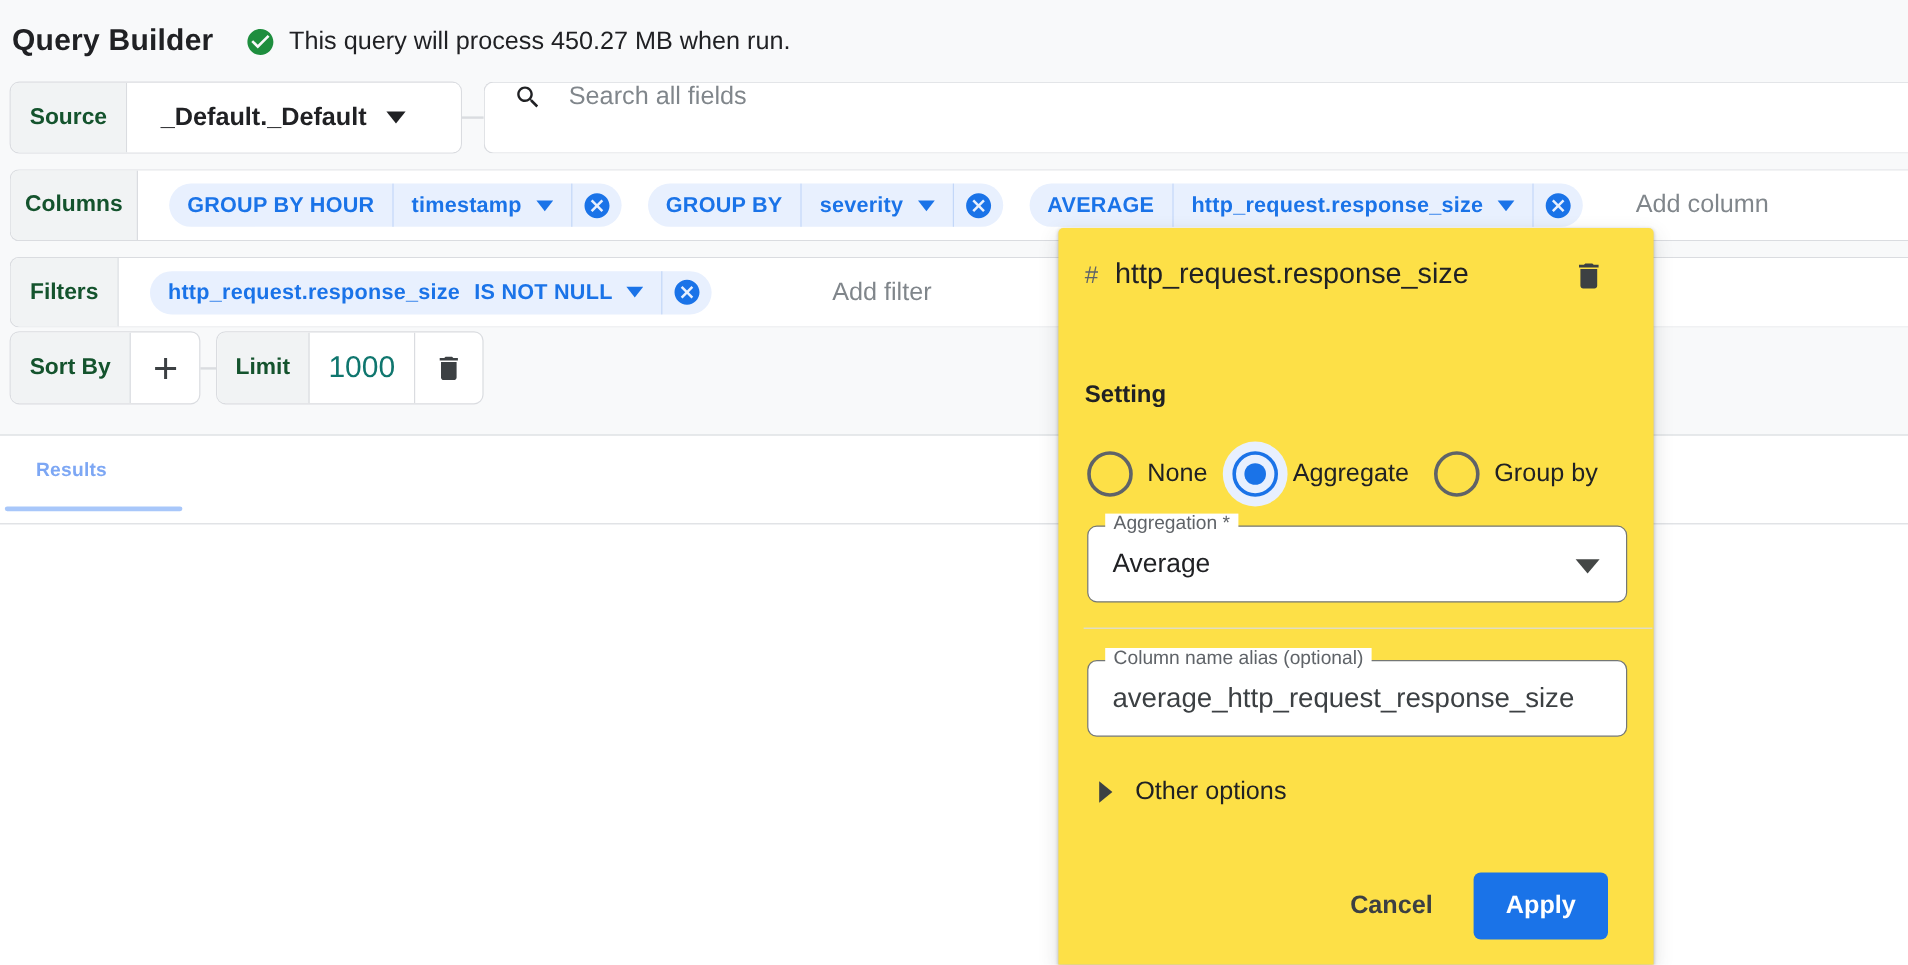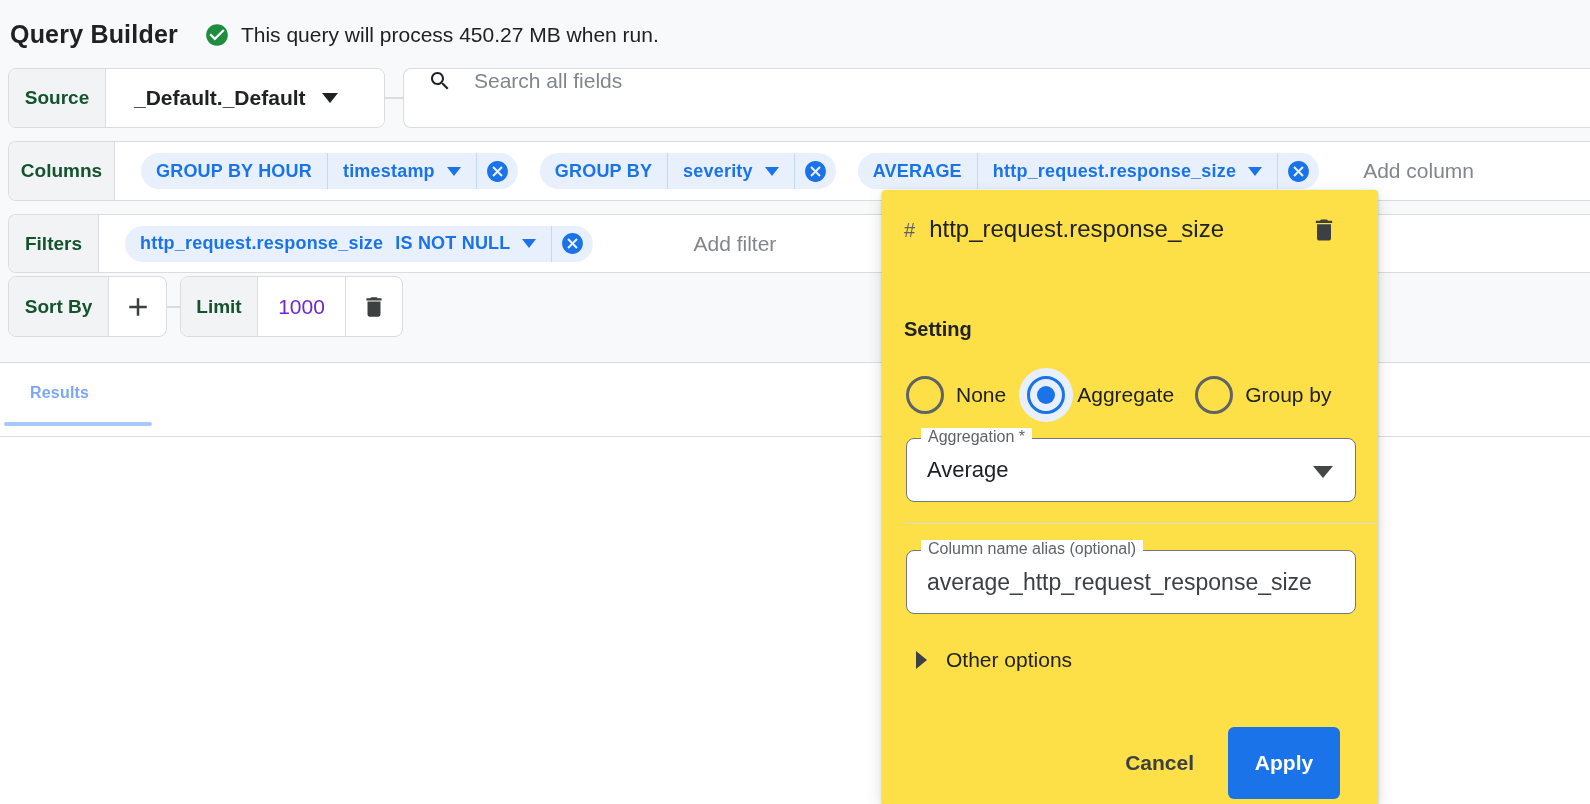--- a/index.html
+++ b/index.html
@@ -57,21 +57,21 @@
   .add-filter { margin-left:78px; }
 
   
   .sort-box { left:8px; top:276px; width:159px; height:61px; }
   .sort-box .row-label { width:100px; }
   .plus-cell { flex:1; display:flex; align-items:center; justify-content:center; }
   .plus-cell svg { width:30px; height:30px; }
   .limit-box { left:180px; top:276px; width:223px; height:61px; }
   .limit-box .row-label { width:77px; }
   .limit-value { width:88px; display:flex; align-items:center; justify-content:center;
-    font-size:21px; color:#6d28d9; border-right:1px solid #dadce0; }
+    font-size:25px; color:#0f766e; border-right:1px solid #dadce0; }
   .trash-cell { flex:1; display:flex; align-items:center; justify-content:center; }
   .trash-cell svg { width:26px; height:26px; }
 
   
   .tabbar { position:absolute; left:0; top:364px; width:100%; height:73px;
     background:#fff; border-bottom:1px solid #dadce0; }
   .tab-results { position:absolute; left:30px; top:20px; font-size:16px;
     font-weight:700; color:#7da7f4; letter-spacing:.2px; }
   .tab-underline { position:absolute; left:4px; top:58px; width:148px; height:4px;
     background:#a8c7fa; border-radius:2px; }
@@ -123,21 +123,21 @@
     align-items:center; cursor:pointer; }
   .disclosure { width:0; height:0; border-top:9px solid transparent;
     border-bottom:9px solid transparent; border-left:11px solid #3c4043; }
   .other-options-label { font-size:21px; color:#202124; margin-left:19px; }
 
   .popup-actions { position:absolute; right:38px; top:537px; display:flex;
     align-items:center; }
   .btn-cancel { font-size:21px; font-weight:700; color:#3c4043; padding:14px 10px;
     background:none; border:none; cursor:pointer;
     font-family:"Liberation Sans","DejaVu Sans",sans-serif; }
-  .btn-apply { margin-left:24px; width:112px; height:72px; background:#1a73e8;
+  .btn-apply { margin-left:24px; width:112px; height:56px; background:#1a73e8;
     color:#fff; font-size:21px; font-weight:700; border:none; border-radius:6px;
     cursor:pointer; font-family:"Liberation Sans","DejaVu Sans",sans-serif; }
 </style>
 </head>
 <body>
 
 <div class="page">
   <div class="bg-top"></div>
 
   <div class="topbar">

